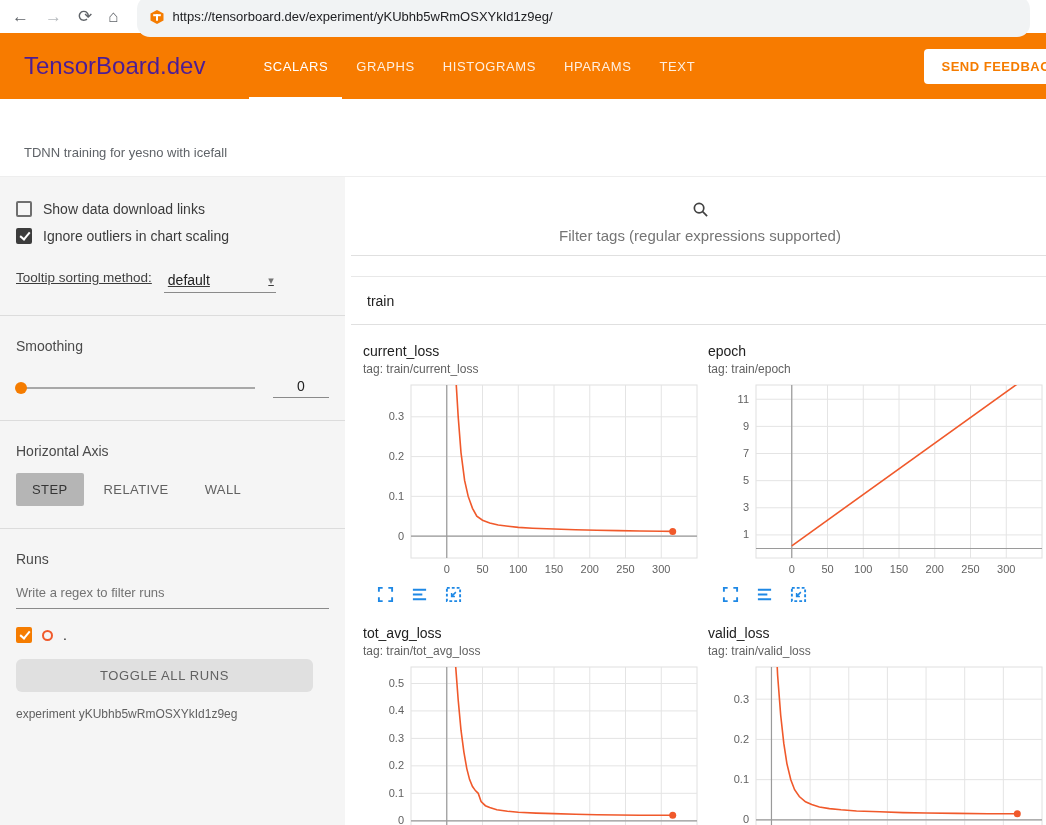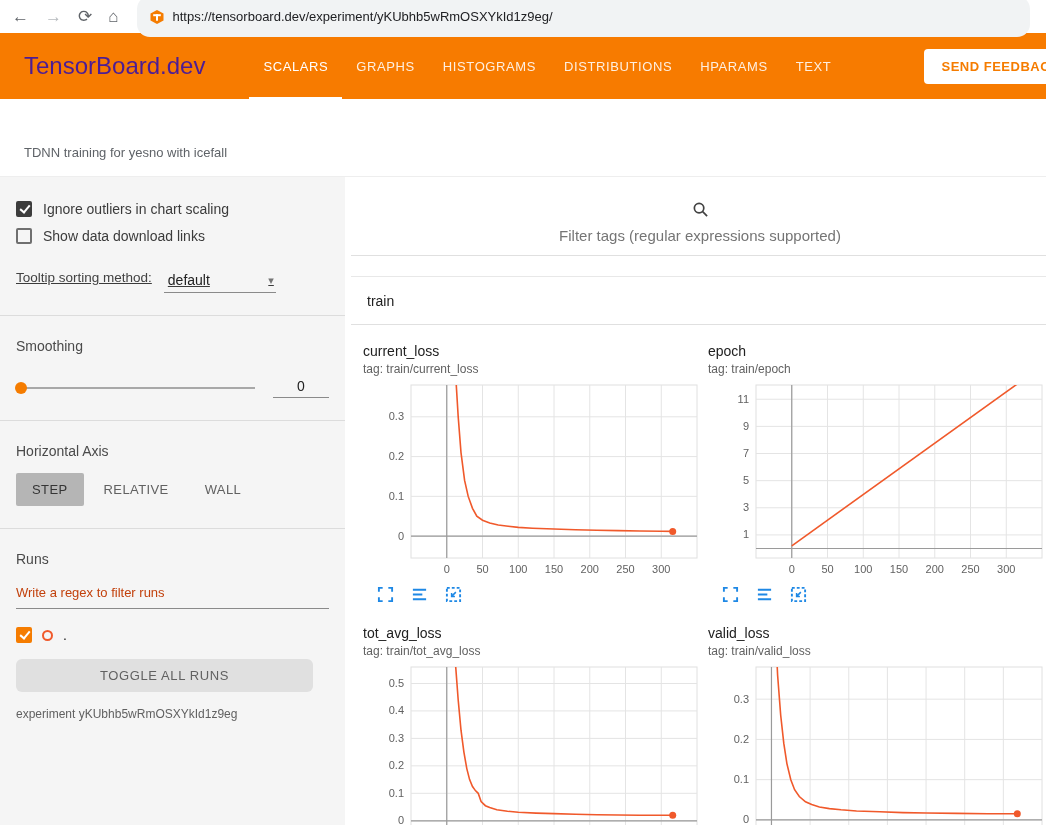--- a/index.html
+++ b/index.html
@@ -37,21 +37,21 @@
   .dropdown .arrow { color:#757575; font-size:11px; }
   .divider { height:1px; background:#dcdcdc; margin:22px -16px; }
   .side-label { font-size:14px; color:#4a4a4a; }
   .slider-row { display:flex; align-items:center; gap:18px; margin-top:24px; }
   .slider-track { flex:1; height:2px; background:#a8a8a8; position:relative; cursor:pointer; }
   .slider-thumb { position:absolute; left:-1px; top:-5px; width:12px; height:12px; border-radius:50%; background:#f57c00; }
   .slider-value { width:56px; border-bottom:1px solid #8a8a8a; text-align:center; padding-bottom:3px; font-size:14px; color:#212121; }
   .axis-buttons { display:flex; align-items:center; gap:4px; margin-top:14px; }
   .axis-btn { padding:9px 16px; font-size:13px; letter-spacing:0.4px; color:#616161; border-radius:2px; cursor:pointer; }
   .axis-btn.selected { background:#b5b5b5; color:#353535; }
-  .runs-filter { margin-top:16px; border-bottom:1px solid #8a8a8a; padding:2px 0 8px 0; font-size:13px; color:#c2410c; cursor:text; }
+  .runs-filter { margin-top:16px; border-bottom:1px solid #8a8a8a; padding:2px 0 8px 0; font-size:13px; color:#737373; cursor:text; }
   .run-row { display:flex; align-items:center; gap:10px; margin-top:18px; }
   .run-circle { width:11px; height:11px; border:2.5px solid #f0592b; border-radius:50%; flex:none; }
   .run-name { font-size:14px; color:#212121; }
   .toggle-all { margin-top:16px; width:297px; background:#e0e0e0; color:#616161; font-size:13px; letter-spacing:0.6px; text-align:center; padding:9px 0; border-radius:6px; cursor:pointer; }
   .experiment-note { margin-top:15px; font-size:12px; color:#616161; }
   
   .main { flex:1; background:#fff; padding-left:6px; overflow:hidden; }
   .filter-row { display:flex; align-items:center; gap:9px; padding:24px 0 11px 3px; border-bottom:1px solid #e0e0e0;flex-direction:column; }
   .filter-placeholder { font-size:15px; color:#757575; }
   .section-card { margin-top:20px; border-top:1px solid #e8e8e8; }
@@ -82,39 +82,38 @@
     <span class="addr-url">https://tensorboard.dev/experiment/yKUbhb5wRmOSXYkId1z9eg/</span>
   </div>
 </div>
 
 <div class="tb-header">
   <div class="brand">TensorBoard.dev</div>
   <nav class="tabs">
       <div class="tab active">SCALARS</div>
       <div class="tab">GRAPHS</div>
       <div class="tab">HISTOGRAMS</div>
-      <div class="tab">DISTRIBUTIONS</div>
       <div class="tab">HPARAMS</div>
       <div class="tab">TEXT</div>
     </nav>
   <div class="feedback-btn">SEND FEEDBACK</div>
 </div>
 
 <div class="subtitle-bar">TDNN training for yesno with icefall</div>
 
 <div class="content">
 
   <aside class="sidebar">
     <div class="cb-row">
+      <span class="checkbox"></span>
+      <span>Show data download links</span>
+    </div>
+    <div class="cb-row">
       <span class="checkbox checked"></span>
       <span>Ignore outliers in chart scaling</span>
-    </div>
-    <div class="cb-row">
-      <span class="checkbox"></span>
-      <span>Show data download links</span>
     </div>
 
     <div class="tooltip-row">
       <span class="tooltip-label">Tooltip sorting method:</span>
       <div class="dropdown">
         <span>default</span>
         <span class="arrow">▾</span>
       </div>
     </div>
 

